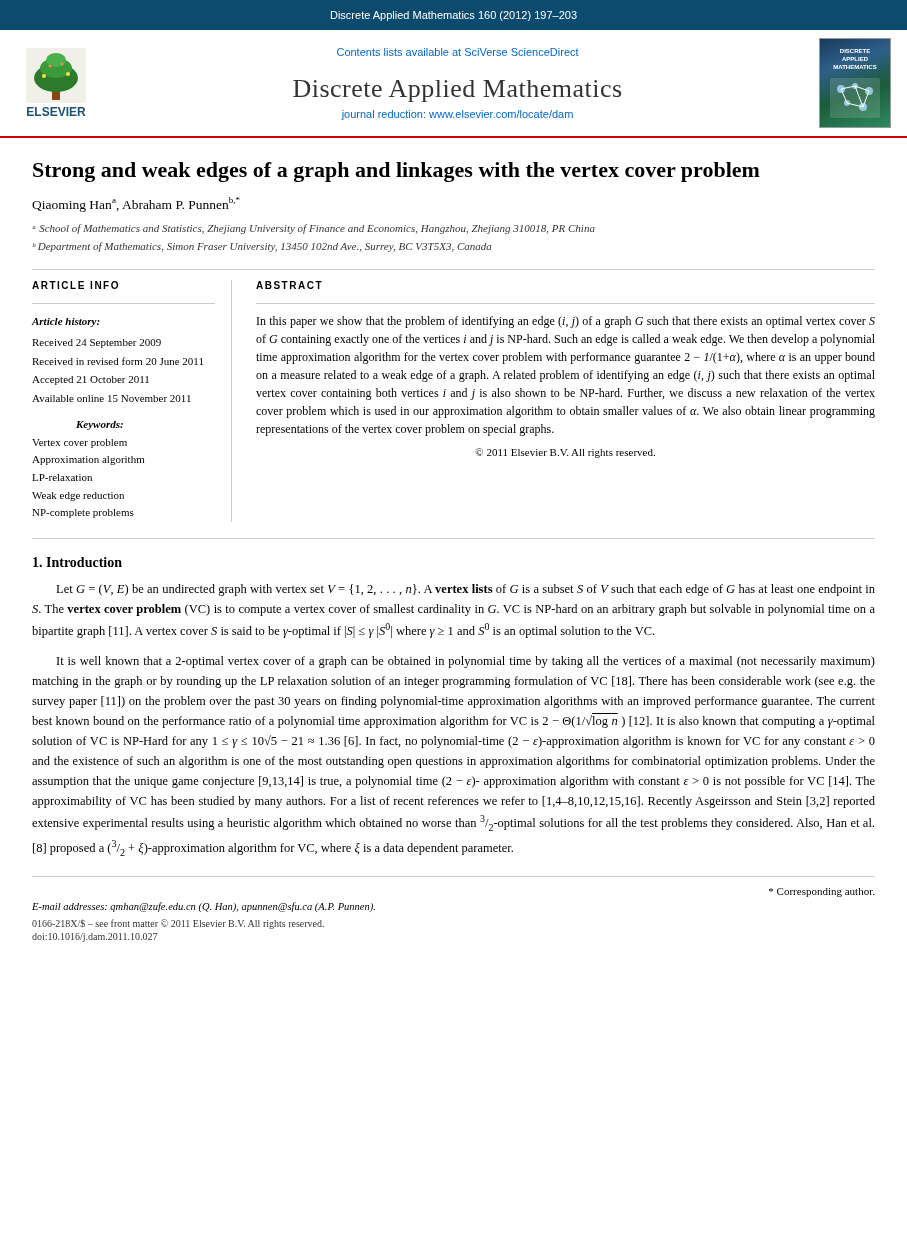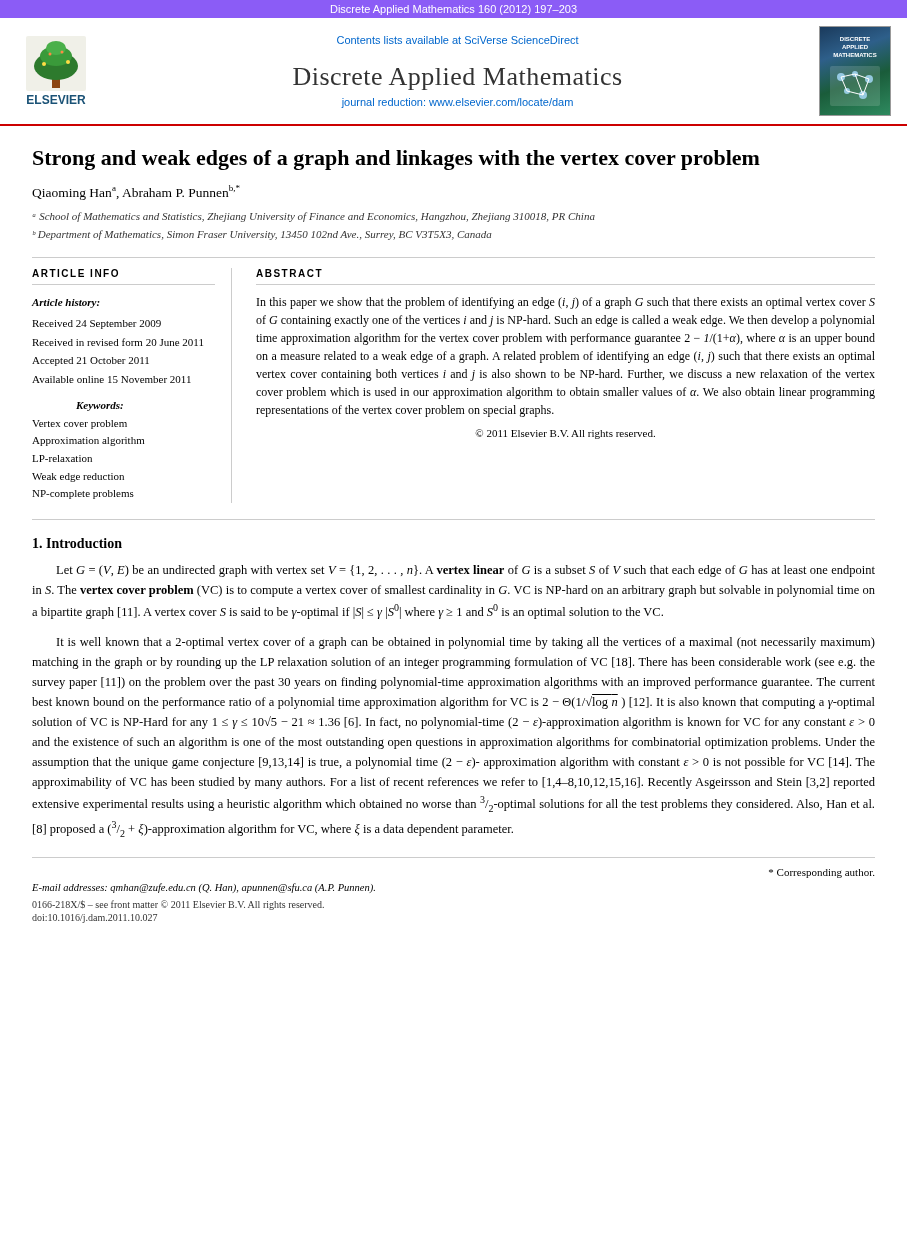--- a/index.html
+++ b/index.html
@@ -7,25 +7,25 @@
       background: #fff;
       font-family: 'Times New Roman', Times, serif;
       font-size: 13px;
       color: #000;
       width: 907px;
       min-height: 1238px;
     }
 
     
     .top-bar {
-      background: #8b5cf6;
+      background: #0c4a6e;
       color: #fff;
       text-align: center;
       font-size: 11px;
-      padding: 3px 0;
+      padding: 9px 0;
       font-family: Arial, sans-serif;
     }
 
     
     .journal-header {
       border-bottom: 2px solid #c00;
       display: flex;
       align-items: center;
       padding: 8px 16px;
       gap: 12px;
@@ -133,21 +133,21 @@
 
     .col-header {
       font-size: 10px;
       font-family: Arial, sans-serif;
       letter-spacing: 1.5px;
       text-transform: uppercase;
       font-weight: bold;
       color: #000;
       margin-bottom: 8px;
       border-bottom: 1px solid #ccc;
-      padding-bottom: 5px;
+      padding-bottom: 12px;
     }
 
     .article-history {
       font-size: 11px;
       line-height: 1.7;
       margin-bottom: 10px;
     }
     .article-history .history-label {
       font-style: italic;
       font-weight: bold;
@@ -351,21 +351,21 @@
     </div>
   </div>
 
   <hr class="section-divider">
 
   <div class="section-number-title">
     <span>1. Introduction</span>
   </div>
 
   <div class="intro-text">
-    Let <span class="math">G</span> = (<span class="math">V</span>, <span class="math">E</span>) be an undirected graph with vertex set <span class="math">V</span> = {1, 2, . . . , <span class="math">n</span>}. A <span class="bold">vertex linear</span> of <span class="math">G</span> is a subset <span class="math">S</span> of <span class="math">V</span> such
+    Let <span class="math">G</span> = (<span class="math">V</span>, <span class="math">E</span>) be an undirected graph with vertex set <span class="math">V</span> = {1, 2, . . . , <span class="math">n</span>}. A <span class="bold">vertex lists</span> of <span class="math">G</span> is a subset <span class="math">S</span> of <span class="math">V</span> such
     that each edge of <span class="math">G</span> has at least one endpoint in <span class="math">S</span>. The <span class="bold">vertex cover problem</span> (VC) is to compute a vertex cover of smallest
     cardinality in <span class="math">G</span>. VC is NP-hard on an arbitrary graph but solvable in polynomial time on a bipartite graph [11]. A vertex cover
     <span class="math">S</span> is said to be <span class="math">γ</span>-optimal if |<span class="math">S</span>| ≤ <span class="math">γ</span> |<span class="math">S</span><sup>0</sup>| where <span class="math">γ</span> ≥ 1 and <span class="math">S</span><sup>0</sup> is an optimal solution to the VC.
   </div>
 
   <div class="intro-text">
     It is well known that a 2-optimal vertex cover of a graph can be obtained in polynomial time by taking all the vertices
     of a maximal (not necessarily maximum) matching in the graph or by rounding up the LP relaxation solution of an
     integer programming formulation of VC [18]. There has been considerable work (see e.g. the survey paper [11]) on the
     problem over the past 30 years on finding polynomial-time approximation algorithms with an improved performance

